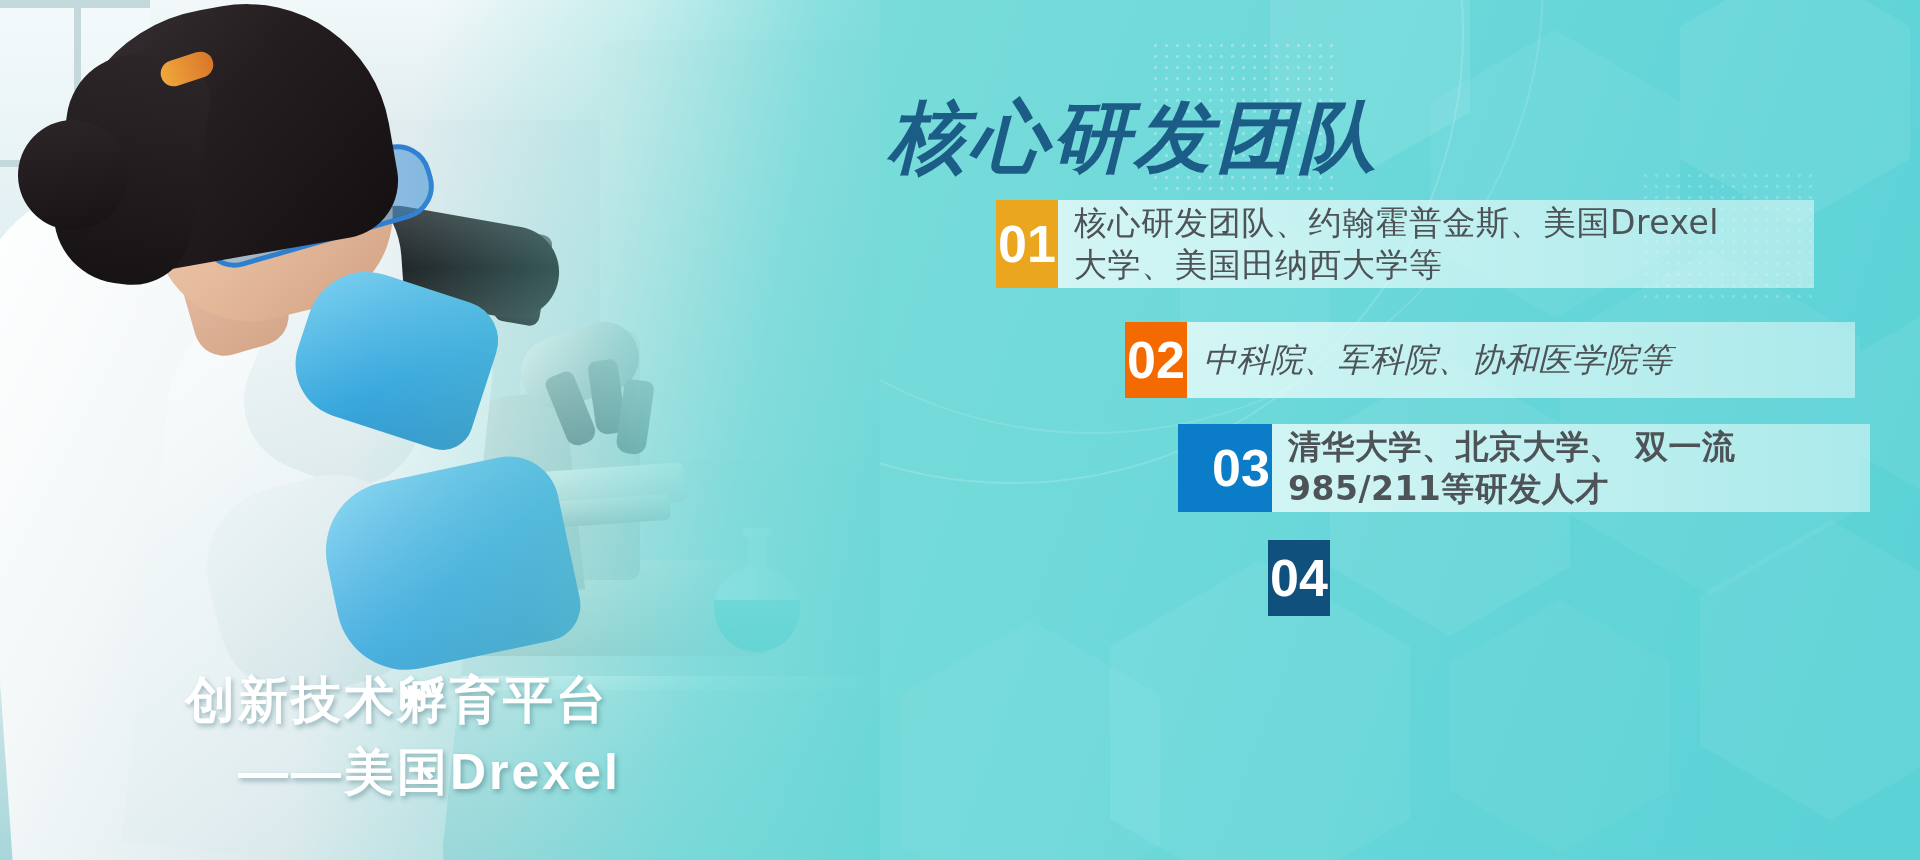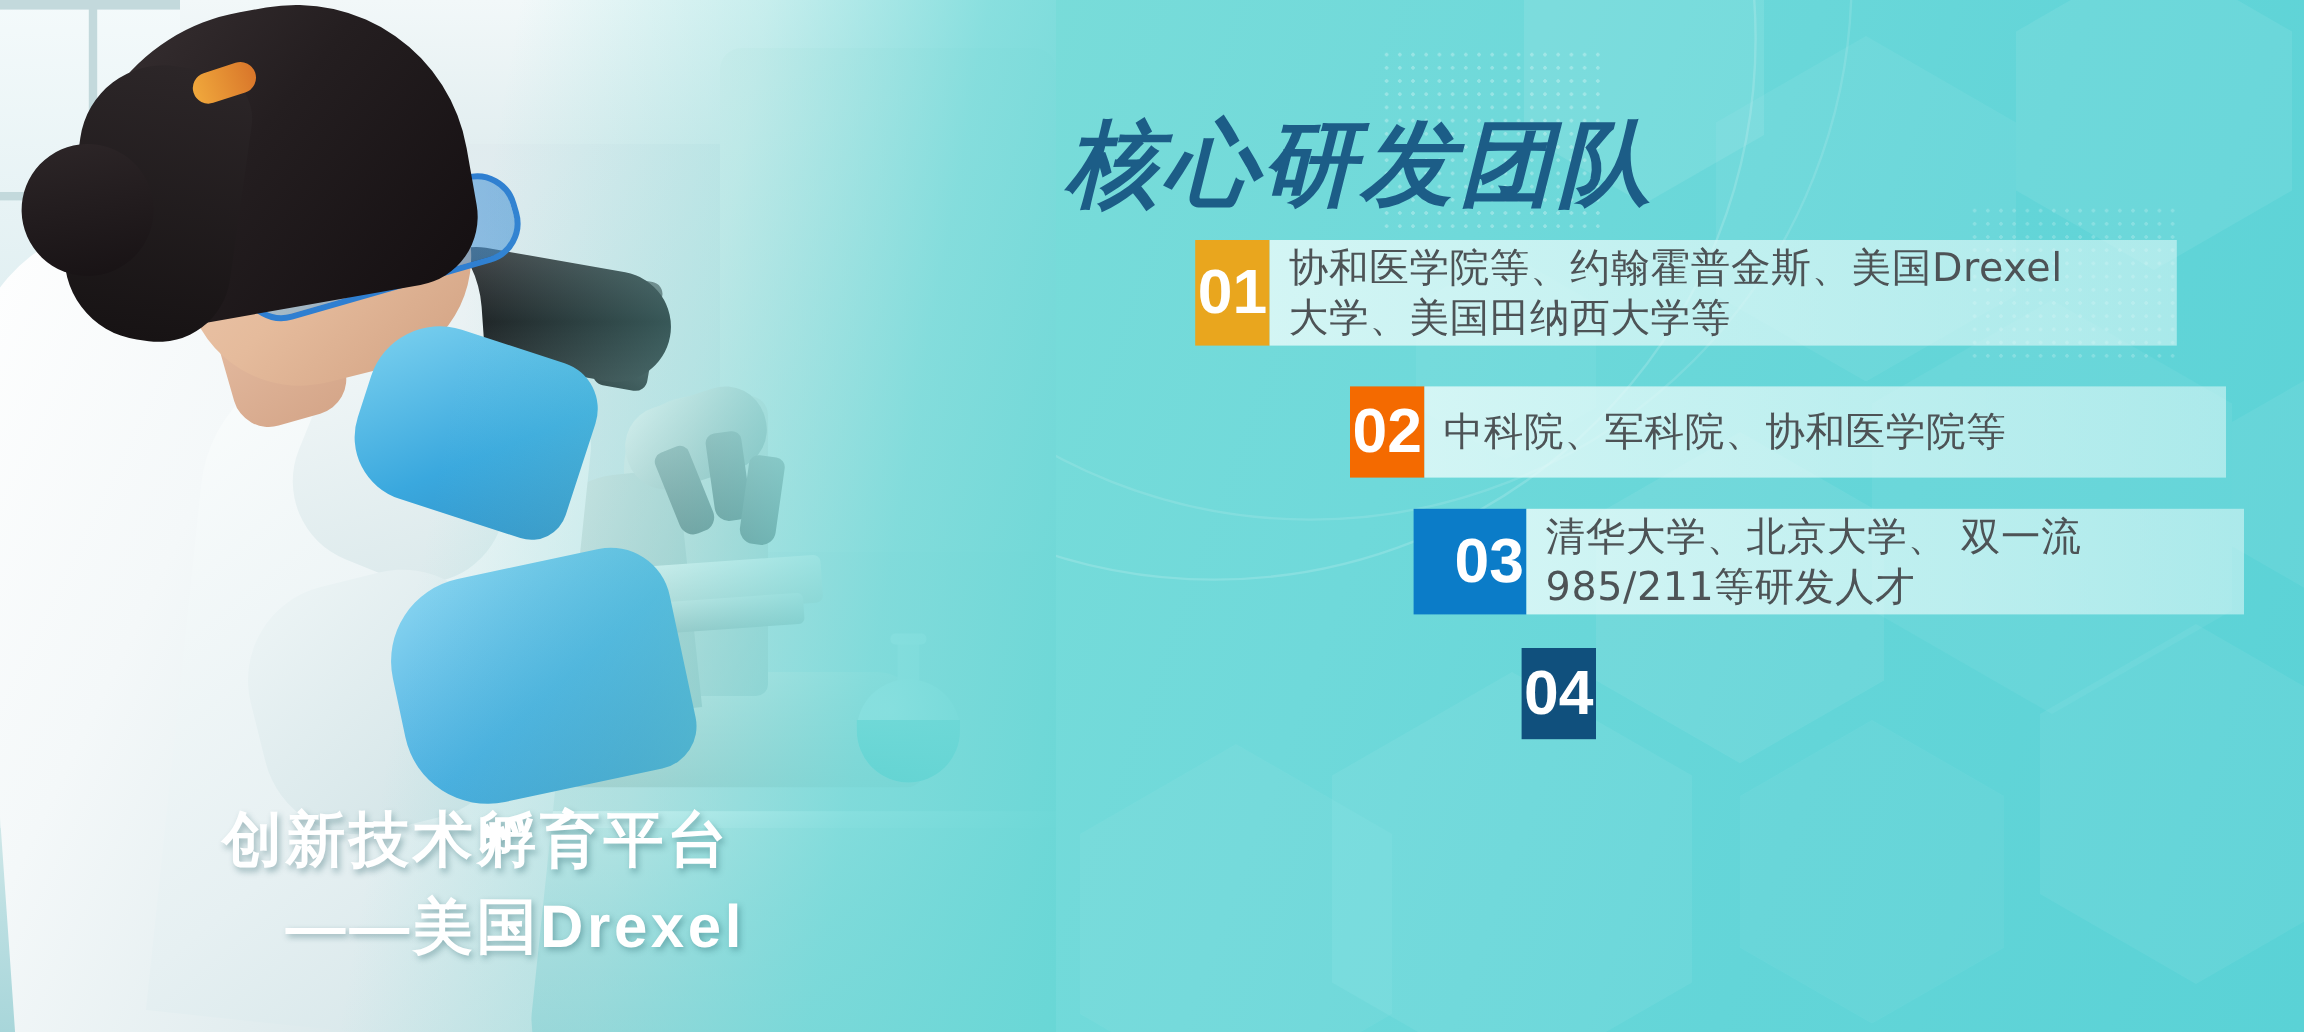--- a/index.html
+++ b/index.html
@@ -168,23 +168,23 @@
   }
   .panel .txt{
     font-size:33px;line-height:42px;color:#4d5356;white-space:pre-line;
     font-family:"DejaVu Sans","Liberation Sans",sans-serif;
     letter-spacing:.5px;
   }
 
   #item1{left:128px;top:200px;height:88px;}
   #item1 .panel{width:726px;}
   #item2{left:218px;top:322px;height:76px;margin-left:39px;}
-  #item2 .panel{width:638px;}
+  #item2 .panel{width:638px;font-style:italic;}
   #item3{left:310px;top:424px;height:88px;}
-  #item3 .panel{width:568px;}
+  #item3 .panel{width:568px;font-weight:bold;}
   #item4{left:400px;top:540px;height:76px;}
   #item4 .panel{width:470px;}
 </style>
 </head>
 <body>
 
 <div id="banner">
 
   <div class="hexlayer">
     <div class="hex" style="left:1270px;top:-60px;width:200px;height:230px;"></div>
@@ -257,21 +257,21 @@
     <div class="hl-sub2">——美国Drexel</div>
   </div>
 
   <div class="right">
 
     <div class="r-title">核心研发团队</div>
 
     <div class="item" id="item1">
       <div class="badge" style="background-color: rgb(233, 166, 30);">01</div>
       <div class="panel">
-        <div class="txt">协和医学院等、约翰霍普金斯、美国Drexel
+        <div class="txt">核心研发团队、约翰霍普金斯、美国Drexel
 大学、美国田纳西大学等</div>
       </div>
     </div>
 
     <div class="item" id="item2">
       <div class="badge" style="background-color: rgb(244, 106, 0);">02</div>
       <div class="panel">
         <div class="txt">中科院、军科院、协和医学院等</div>
       </div>
     </div>

